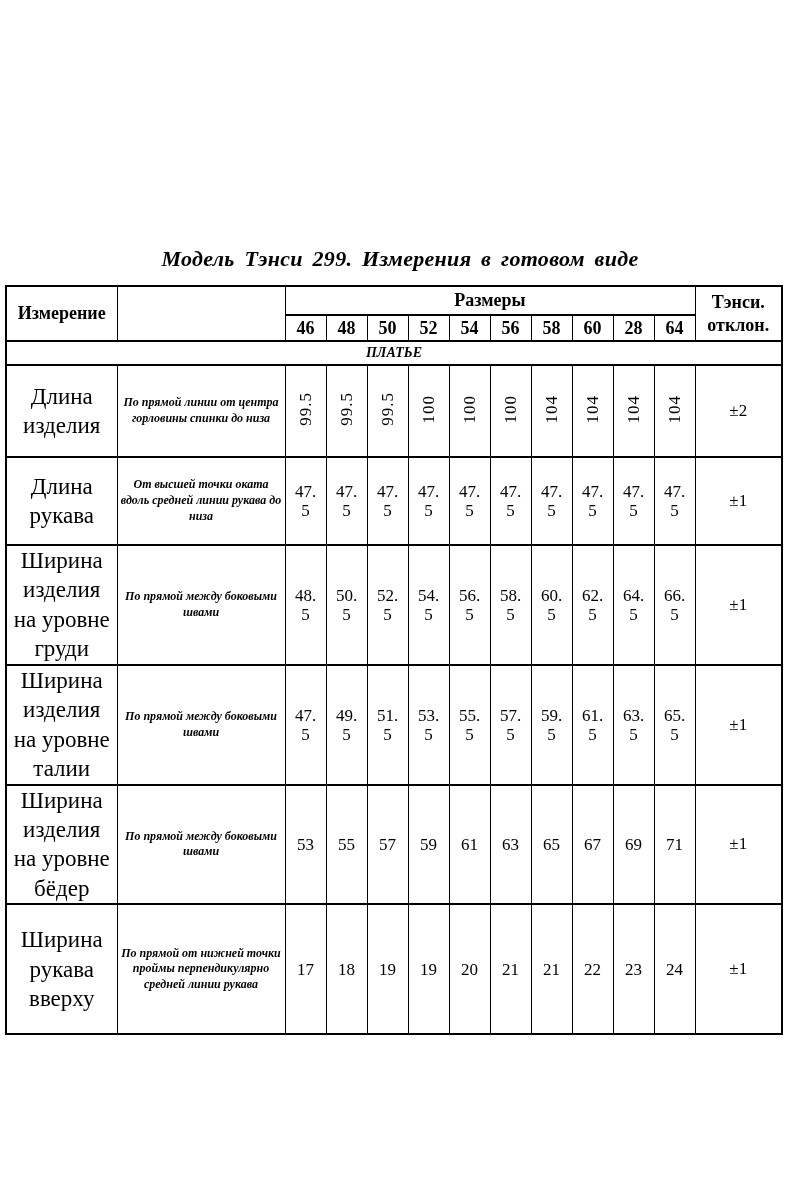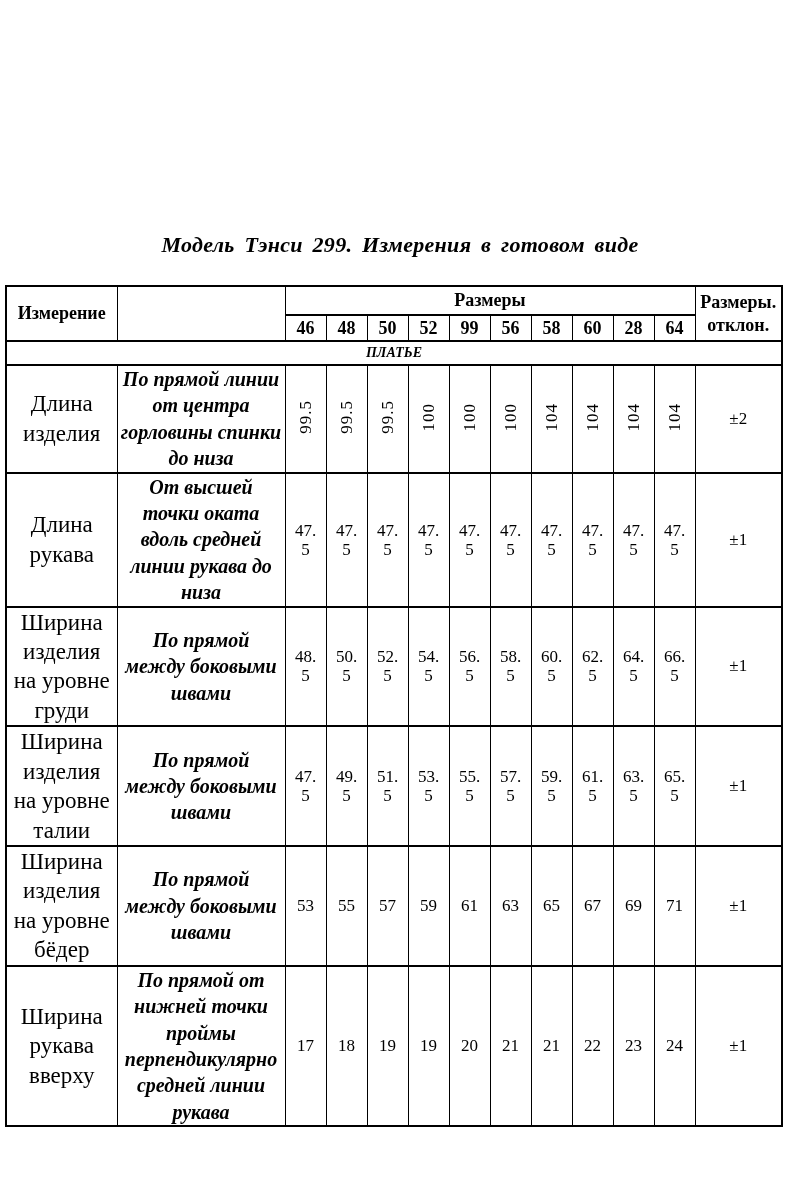--- a/index.html
+++ b/index.html
@@ -3,41 +3,41 @@
 <meta charset="utf-8">
 <style>
   html, body { margin: 0; padding: 0; background: #ffffff; }
   body { width: 800px; height: 1200px; }
   .page {
     position: relative; width: 800px; height: 1200px;
     font-family: "Liberation Serif", serif; color: #000;
     background: #ffffff; overflow: hidden;
   }
   .title {
-    position: absolute; top: 232px; left: 0; right: 0;
+    position: absolute; top: 246px; left: 0; right: 0;
     margin: 0; text-align: center;
     font-size: 22px; font-weight: bold; font-style: italic;
     letter-spacing: 0.3px; word-spacing: 4px;
   }
   table.size-table {
     position: absolute; left: 5px; top: 285px; width: 777px;
     border-collapse: collapse; table-layout: fixed;
     border: 2px solid #000;
   }
   .size-table th, .size-table td {
     border-style: solid; border-color: #000;
     border-width: 2px 1.5px; 
     padding: 0 3px; text-align: center; vertical-align: middle;
     overflow: hidden;
   }
   .col-head { font-size: 18px; font-weight: bold; }
   .tol-head { white-space: pre-line; line-height: 1.25; }
   .section-cell { font-size: 14px; font-weight: bold; font-style: italic; }
   .row-name { font-size: 23px; line-height: 1.28; }
-  .row-desc { font-size: 20px; font-weight: bold; font-style: italic; line-height: 1.32; }
+  .row-desc { font-size: 12px; font-weight: bold; font-style: italic; line-height: 1.32; }
   .val { font-size: 17px; white-space: pre-line; line-height: 1.12; }
   .tol-val { font-size: 17px; }
   .vert {
     display: inline-block;
     writing-mode: vertical-rl; transform: rotate(180deg);
     font-size: 17px; letter-spacing: 1px;
   }
 </style>
 </head>
 <body>
@@ -60,29 +60,29 @@
         <col style="width:41px">
         <col style="width:41px">
         <col style="width:41px">
       <col style="width:87px">
     </colgroup>
     <thead>
       <tr style="height:29px">
         <th rowspan="2" class="col-head">Измерение</th>
         <th rowspan="2" class="col-head"></th>
         <th colspan="10" class="col-head">Размеры</th>
-        <th rowspan="2" class="col-head tol-head">Размеры.
+        <th rowspan="2" class="col-head tol-head">Тэнси.
 отклон.</th>
       </tr>
       <tr id="sizes-row" style="height:26px">
           <th class="col-head">46</th>
           <th class="col-head">48</th>
           <th class="col-head">50</th>
           <th class="col-head">52</th>
-          <th class="col-head">99</th>
+          <th class="col-head">54</th>
           <th class="col-head">56</th>
           <th class="col-head">58</th>
           <th class="col-head">60</th>
           <th class="col-head">28</th>
           <th class="col-head">64</th>
         </tr>
     </thead>
     <tbody id="table-body">
       <tr style="height:24px">
         <td colspan="13" class="section-cell">ПЛАТЬЕ</td>

